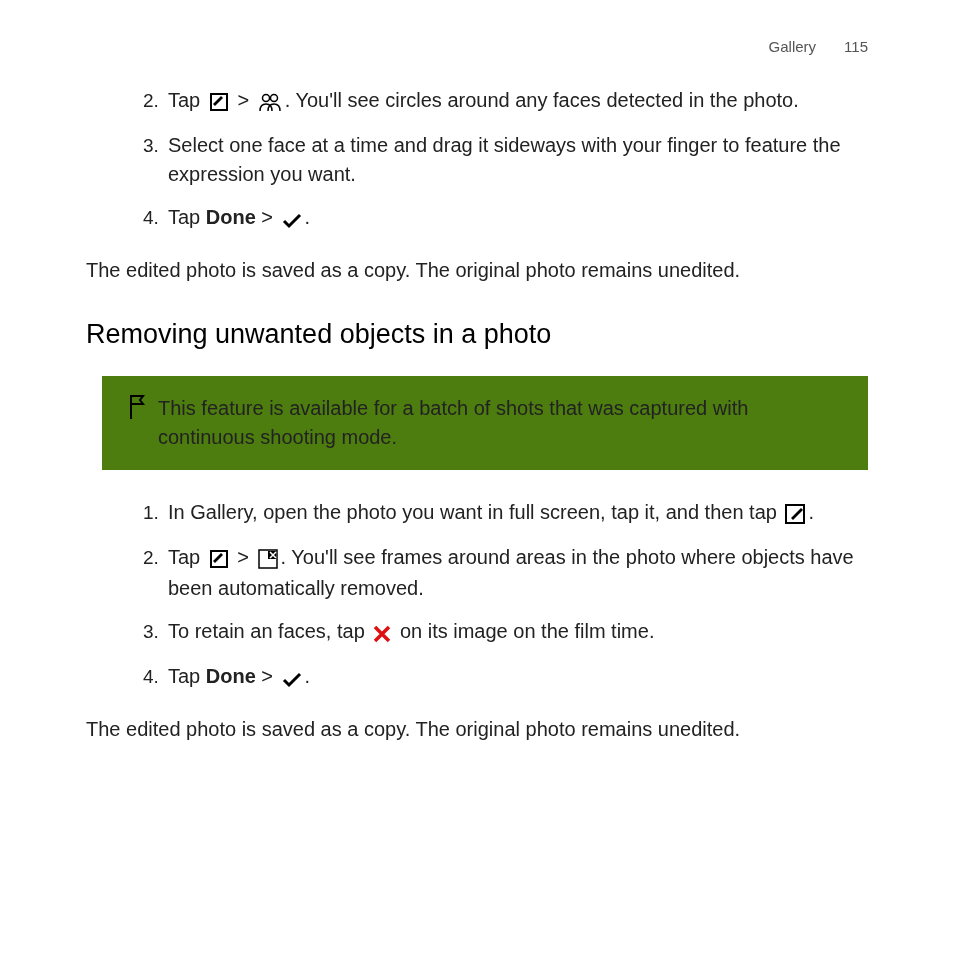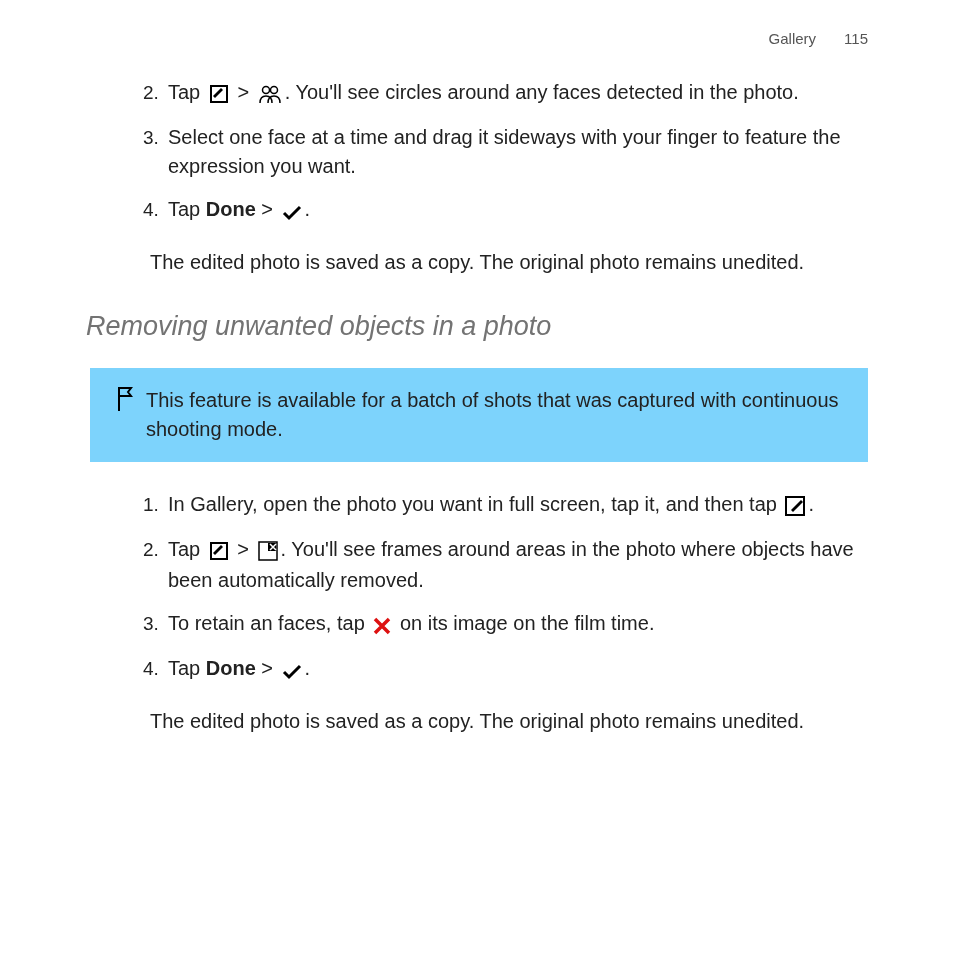--- a/index.html
+++ b/index.html
@@ -7,54 +7,53 @@
     font-weight: 300;
     margin: 0;
     padding: 0;
     background: #fff;
     color: #222;
     width: 954px;
     font-size: 20px;
     line-height: 1.45;
   }
   .page {
-    padding: 28px 86px 60px 86px;
+    padding: 36px 86px 60px 86px;
   }
   .header {
     text-align: right;
     font-size: 15px;
     color: #555;
     margin-bottom: 28px;
   }
   .header .sec { margin-right: 28px; }
   ol.steps {
     padding-left: 78px;
     margin: 0 0 22px 0;
   }
   ol.steps li {
     padding-left: 4px;
     margin-bottom: 14px;
   }
   ol.steps li::marker {
     font-size: 19px;
   }
-  .para { margin: 0 0 28px 0; text-align: center; }
+  .para { margin: 0 0 28px 0; }
   h2.section {
-    color: #737373;
+    color: #000000;
     font-weight: 400;
     font-size: 27px;
     margin: 30px 0 22px 0;
-    font-style: italic;
   }
   .bold { font-weight: 700; }
   .note {
-    background: #7dd3fc;
+    background: #4d7c0f;
     padding: 18px 22px 18px 22px;
     display: flex;
-    margin: 20px 0 28px 4px;
+    margin: 20px 0 28px 16px;
   }
   .note .flagcol {
     width: 34px;
     flex-shrink: 0;
   }
   .note .content { flex: 1; }
   .icon {
     display: inline-block;
     vertical-align: -2px;
     margin: 0 2px;

